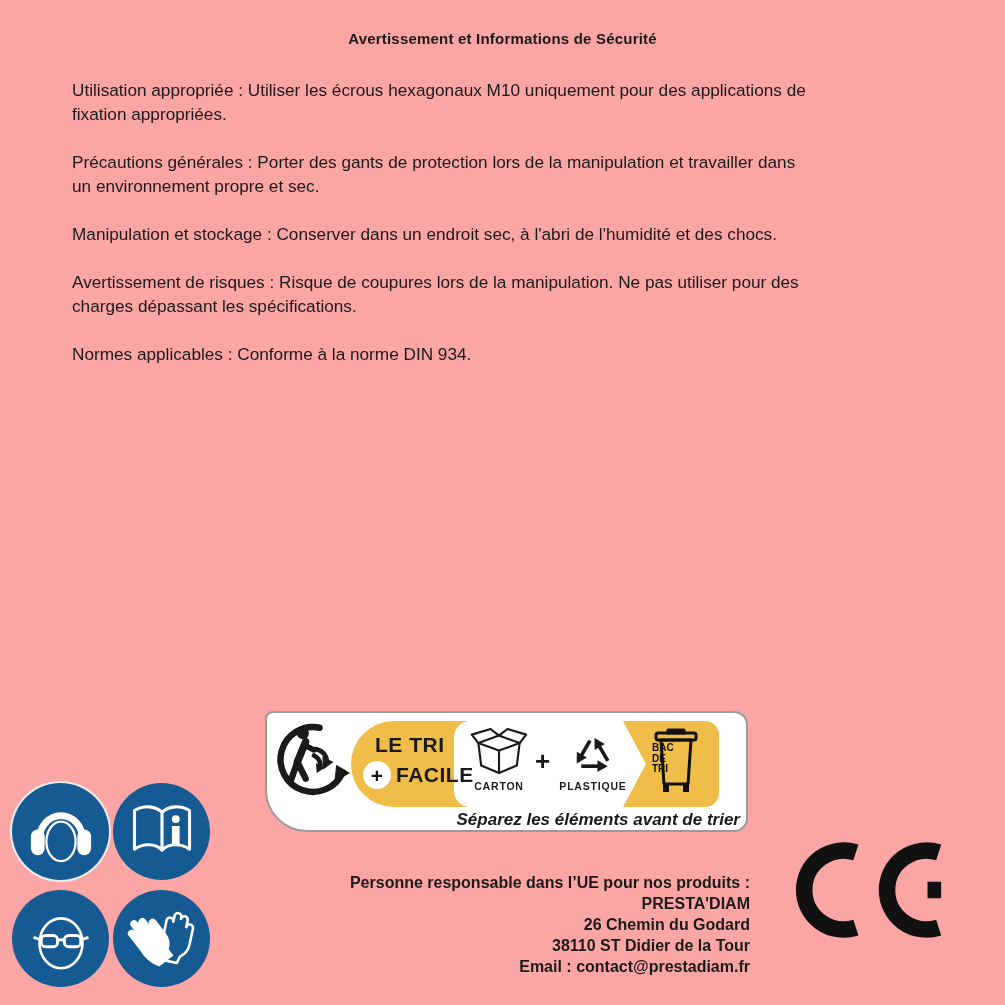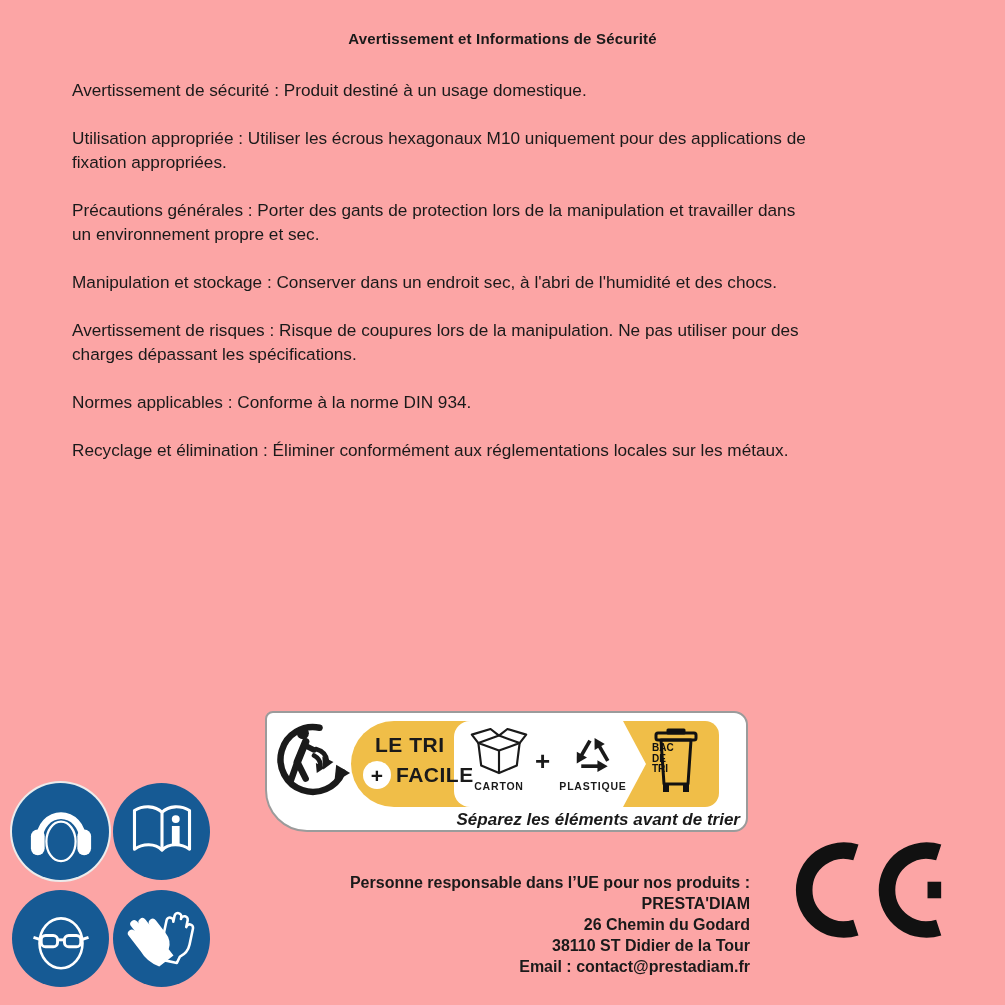--- a/index.html
+++ b/index.html
@@ -79,30 +79,28 @@
   .ce{position:absolute;left:795px;top:840px;}
 </style>
 </head>
 <body>
 
 <div id="canvas">
 
   <div class="title">Avertissement et Informations de Sécurité</div>
 
   <div class="body-text">
-    <p>Avertissement de sécurité : Produit destiné à un usage domestique.</p>
     <p>Utilisation appropriée : Utiliser les écrous hexagonaux M10 uniquement pour des applications de
 fixation appropriées.</p>
     <p>Précautions générales : Porter des gants de protection lors de la manipulation et travailler dans
 un environnement propre et sec.</p>
     <p>Manipulation et stockage : Conserver dans un endroit sec, à l'abri de l'humidité et des chocs.</p>
     <p>Avertissement de risques : Risque de coupures lors de la manipulation. Ne pas utiliser pour des
 charges dépassant les spécifications.</p>
     <p>Normes applicables : Conforme à la norme DIN 934.</p>
-    <p>Recyclage et élimination : Éliminer conformément aux réglementations locales sur les métaux.</p>
   </div>
 
   <div class="picto-grid">
     <div class="picto first">
       <svg width="86" height="86" viewBox="0 0 100 100">
         <g fill="#fff">
           <path d="M21,58 a29,31 0 0 1 58,0 l-8,0 a21,23 0 0 0 -42,0 z"></path>
           <rect x="15" y="47" width="16" height="30" rx="8"></rect>
           <rect x="69" y="47" width="16" height="30" rx="8"></rect>
         </g>

